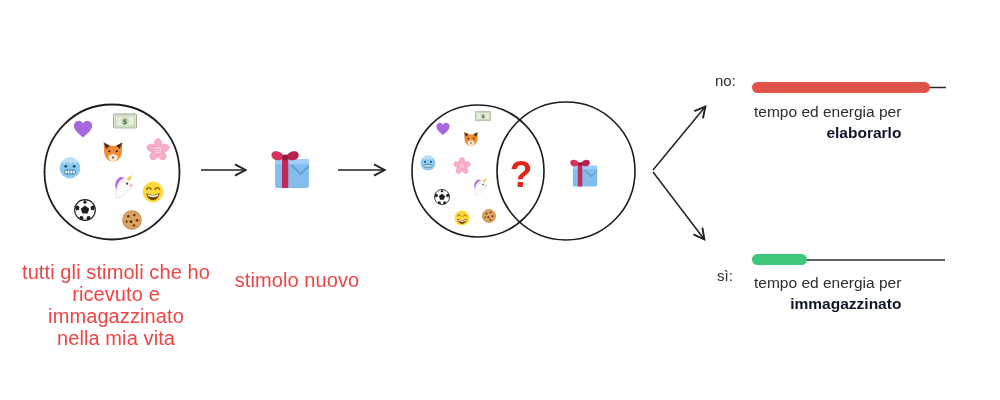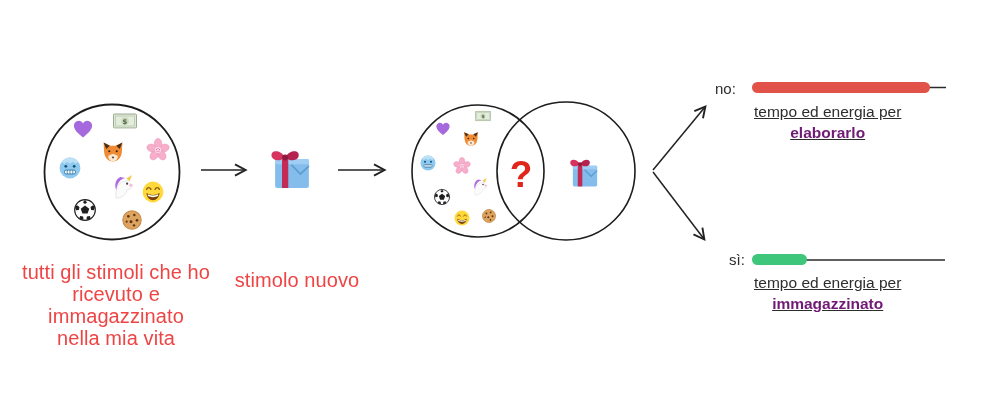--- a/index.html
+++ b/index.html
@@ -14,22 +14,22 @@
   .caption{
     position:absolute;text-align:center;font-size:20px;line-height:22px;
     letter-spacing:.1px;color:#ef4444;white-space:pre-line;
   }
   .qmark{
     position:absolute;transform:translate(-50%,-50%);
     font-size:37px;font-weight:800;line-height:1;
   }
   .branch-label{position:absolute;font-size:15px;color:#2d2d2d;}
   .bar{position:absolute;height:11px;border-radius:6px;}
-  .branch-text{position:absolute;font-size:15.5px;line-height:21px;color:#2d2d2d;text-align:center;text-decoration:underline;}
-  .branch-text b{font-weight:700;color:#701a75;}
+  .branch-text{position:absolute;font-size:15.5px;line-height:21px;color:#2d2d2d;text-align:right;}
+  .branch-text b{font-weight:700;color:#0f172a;}
 </style>
 </head>
 <body>
 
 <div class="canvas">
 
   <svg class="lines" width="1000" height="400" viewBox="0 0 1000 400">
     <defs>
       <marker id="ah" viewBox="0 0 12 12" refX="10" refY="6" markerWidth="10" markerHeight="10" orient="auto-start-reverse">
         <path d="M2 1.5 L10.5 6 L2 10.5" fill="none" stroke="#222" stroke-width="1.5"></path>
@@ -263,27 +263,27 @@
         <rect x="6.5" y="13" width="27" height="23" rx="1.8" fill="#84bcec"></rect>
         <rect x="6.5" y="13" width="27" height="4" fill="#9fcdf4"></rect>
         <path d="M19.5 17.5l7.3 7.3 6.7-6.3" fill="none" stroke="#5c9ed2" stroke-width="1.4"></path>
         <rect x="12" y="13" width="5" height="23" fill="#c32a56"></rect>
         <path d="M14.5 11.5C10.5 4.5 2.5 5.5 3.7 10.5c.9 3.7 6.8 4.5 10.8 1z" fill="#d63360"></path>
         <path d="M14.5 11.5c4-7 12-6 10.8-1-.9 3.7-6.8 4.5-10.8 1z" fill="#b52450"></path>
         <circle cx="14.5" cy="11.5" r="2.4" fill="#8f1b3e"></circle>
       </svg>
     </span>
 
-  <div class="branch-label" style="left:715px;top:80px;">no:</div>
+  <div class="branch-label" style="left:715px;top:72px;">no:</div>
   <div class="bar" style="left: 752px; top: 82px; background: rgb(225, 83, 73); width: 178px;"></div>
   <div class="branch-text" style="left:754px;top:101px;">
     <span>tempo ed energia per</span><br>
     <b>elaborarlo</b>
   </div>
 
-  <div class="branch-label" style="left:717px;top:251px;margin-left:12px;">sì:</div>
+  <div class="branch-label" style="left:717px;top:267px;">sì:</div>
   <div class="bar" style="left: 752px; top: 254px; background: rgb(62, 199, 123); width: 55px;"></div>
   <div class="branch-text" style="left:754px;top:272px;">
     <span>tempo ed energia per</span><br>
     <b>immagazzinato</b>
   </div>
 
 </div>
 
 </body></html>

